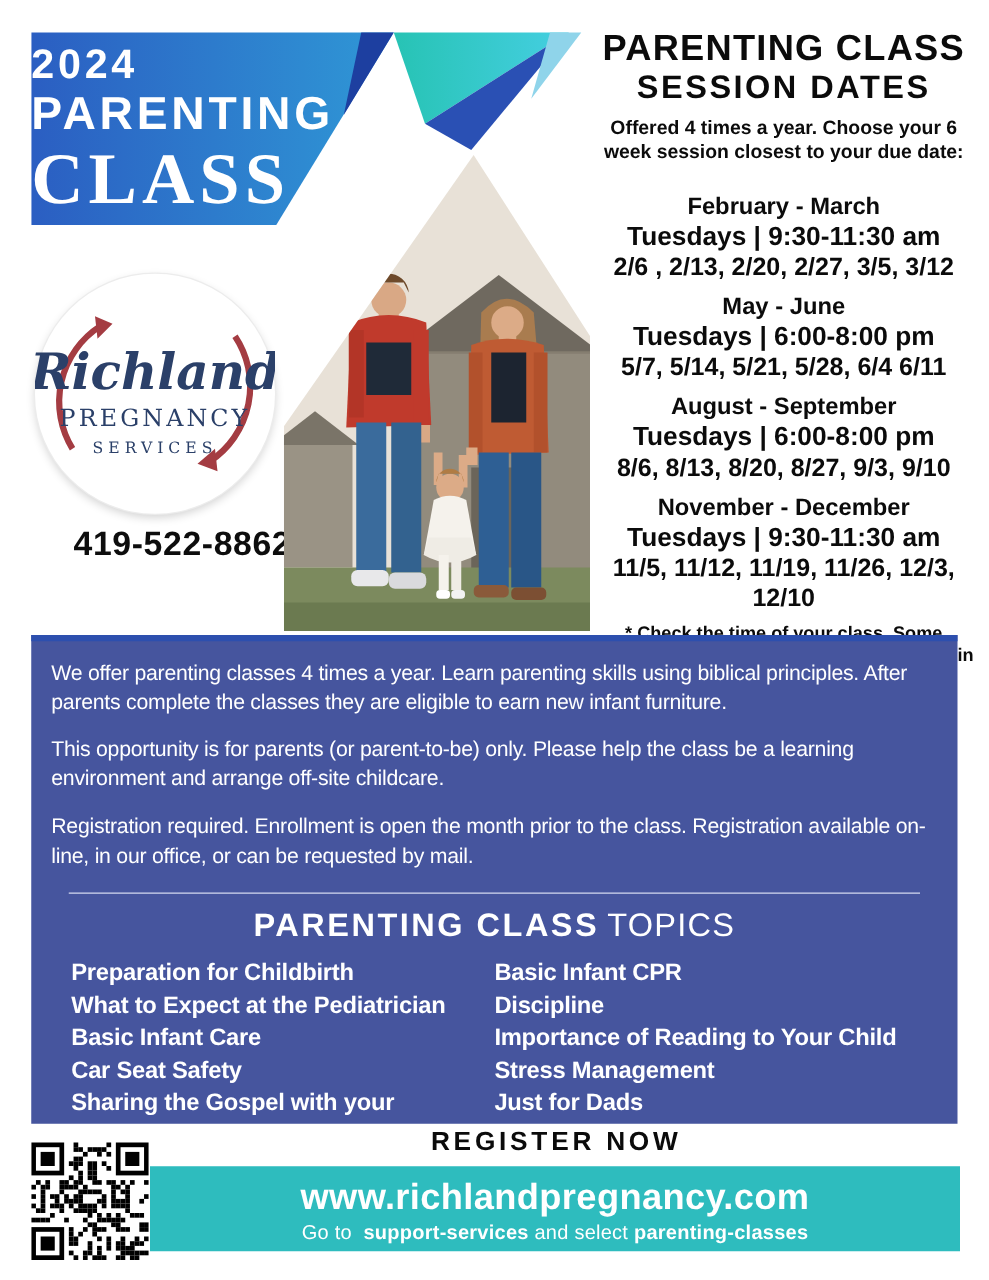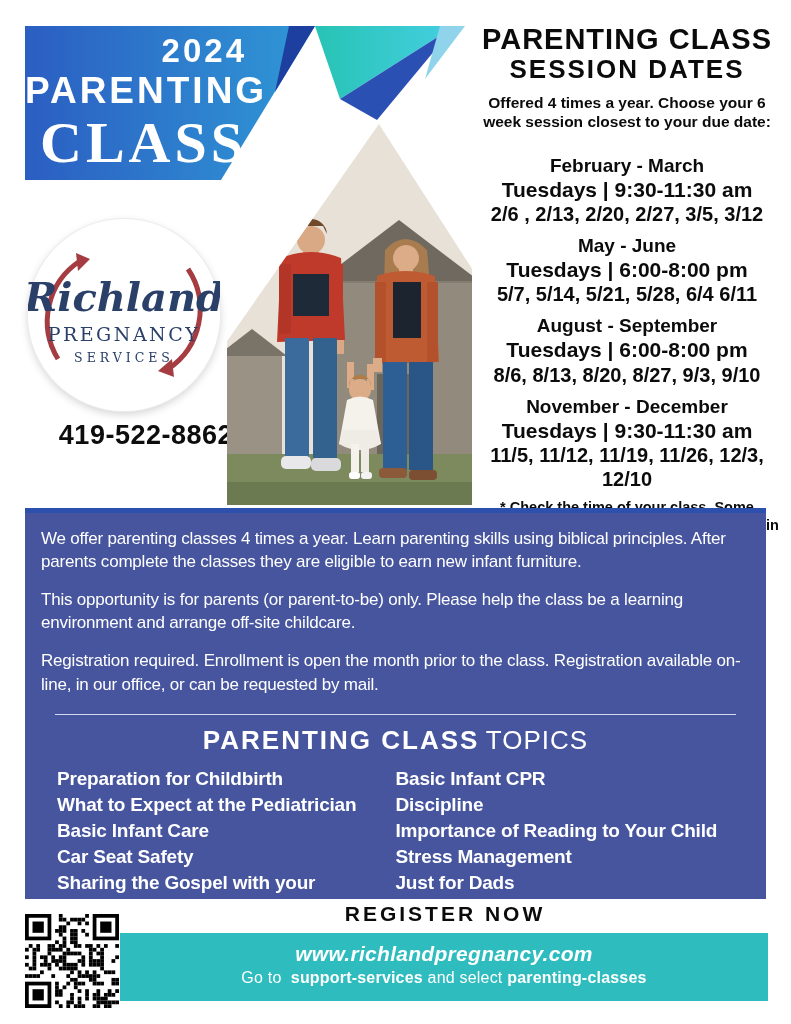--- a/index.html
+++ b/index.html
@@ -4,21 +4,21 @@
 <style>
   html,body{margin:0;padding:0;background:#fff;}
   .page{
     position:relative;width:791px;height:1024px;background:#fff;overflow:hidden;
     font-family:"Liberation Sans",sans-serif;color:#111;
   }
   .abs{position:absolute;}
 
   
   .title-graphic{left:25px;top:24px;width:452px;height:160px;}
-  .title-text{left:25px;top:34px;width:222px;text-align:right;color:#fff;line-height:1.04;}
+  .title-text{left:25px;top:34px;width:222px;text-align:left;color:#fff;line-height:1.04;}
   .title-year{font-size:33px;font-weight:700;letter-spacing:3px;}
   .title-l1{font-size:37px;font-weight:700;letter-spacing:3px;margin-top:4px;}
   .title-l2{font-size:58px;font-weight:800;letter-spacing:4px;margin-top:2px;font-family:Liberation Serif, serif;}
 
   
   .logo{left:28px;top:219px;width:192px;height:192px;border-radius:50%;
         background:#fff;box-shadow:0 0 0 1px #ececec,0 3px 8px rgba(0,0,0,.18);}
   .logo svg{display:block;}
 
   
@@ -53,21 +53,21 @@
   .topics{display:flex;padding:10px 16px 0;}
   .topics ul{list-style:none;margin:0;padding:0;width:50%;}
   .topics li{font-size:19px;font-weight:600;line-height:1.37;letter-spacing:-.2px;}
 
   
   .qr{left:25px;top:912px;width:94px;height:98px;}
   .register{left:120px;top:902px;width:650px;text-align:center;
             font-size:21px;font-weight:800;letter-spacing:3px;color:#0b0b0b;}
   .tealbar{left:120px;top:933px;width:648px;height:68px;background:var(--accent-teal,#2ebcbe);
            color:#fff;text-align:center;box-sizing:border-box;padding-top:9px;}
-  .website{font-size:21px;font-weight:700;letter-spacing:.3px;font-style:italic;}
+  .website{font-size:29px;font-weight:700;letter-spacing:.3px;}
   .goto{font-size:16px;font-weight:400;margin-top:3px;letter-spacing:.2px;}
   .goto b{font-weight:700;}
 </style>
 </head>
 <body>
 
 <div class="page">
 
   <svg class="abs title-graphic" viewBox="0 0 452 160" width="452" height="160">
     <defs>

